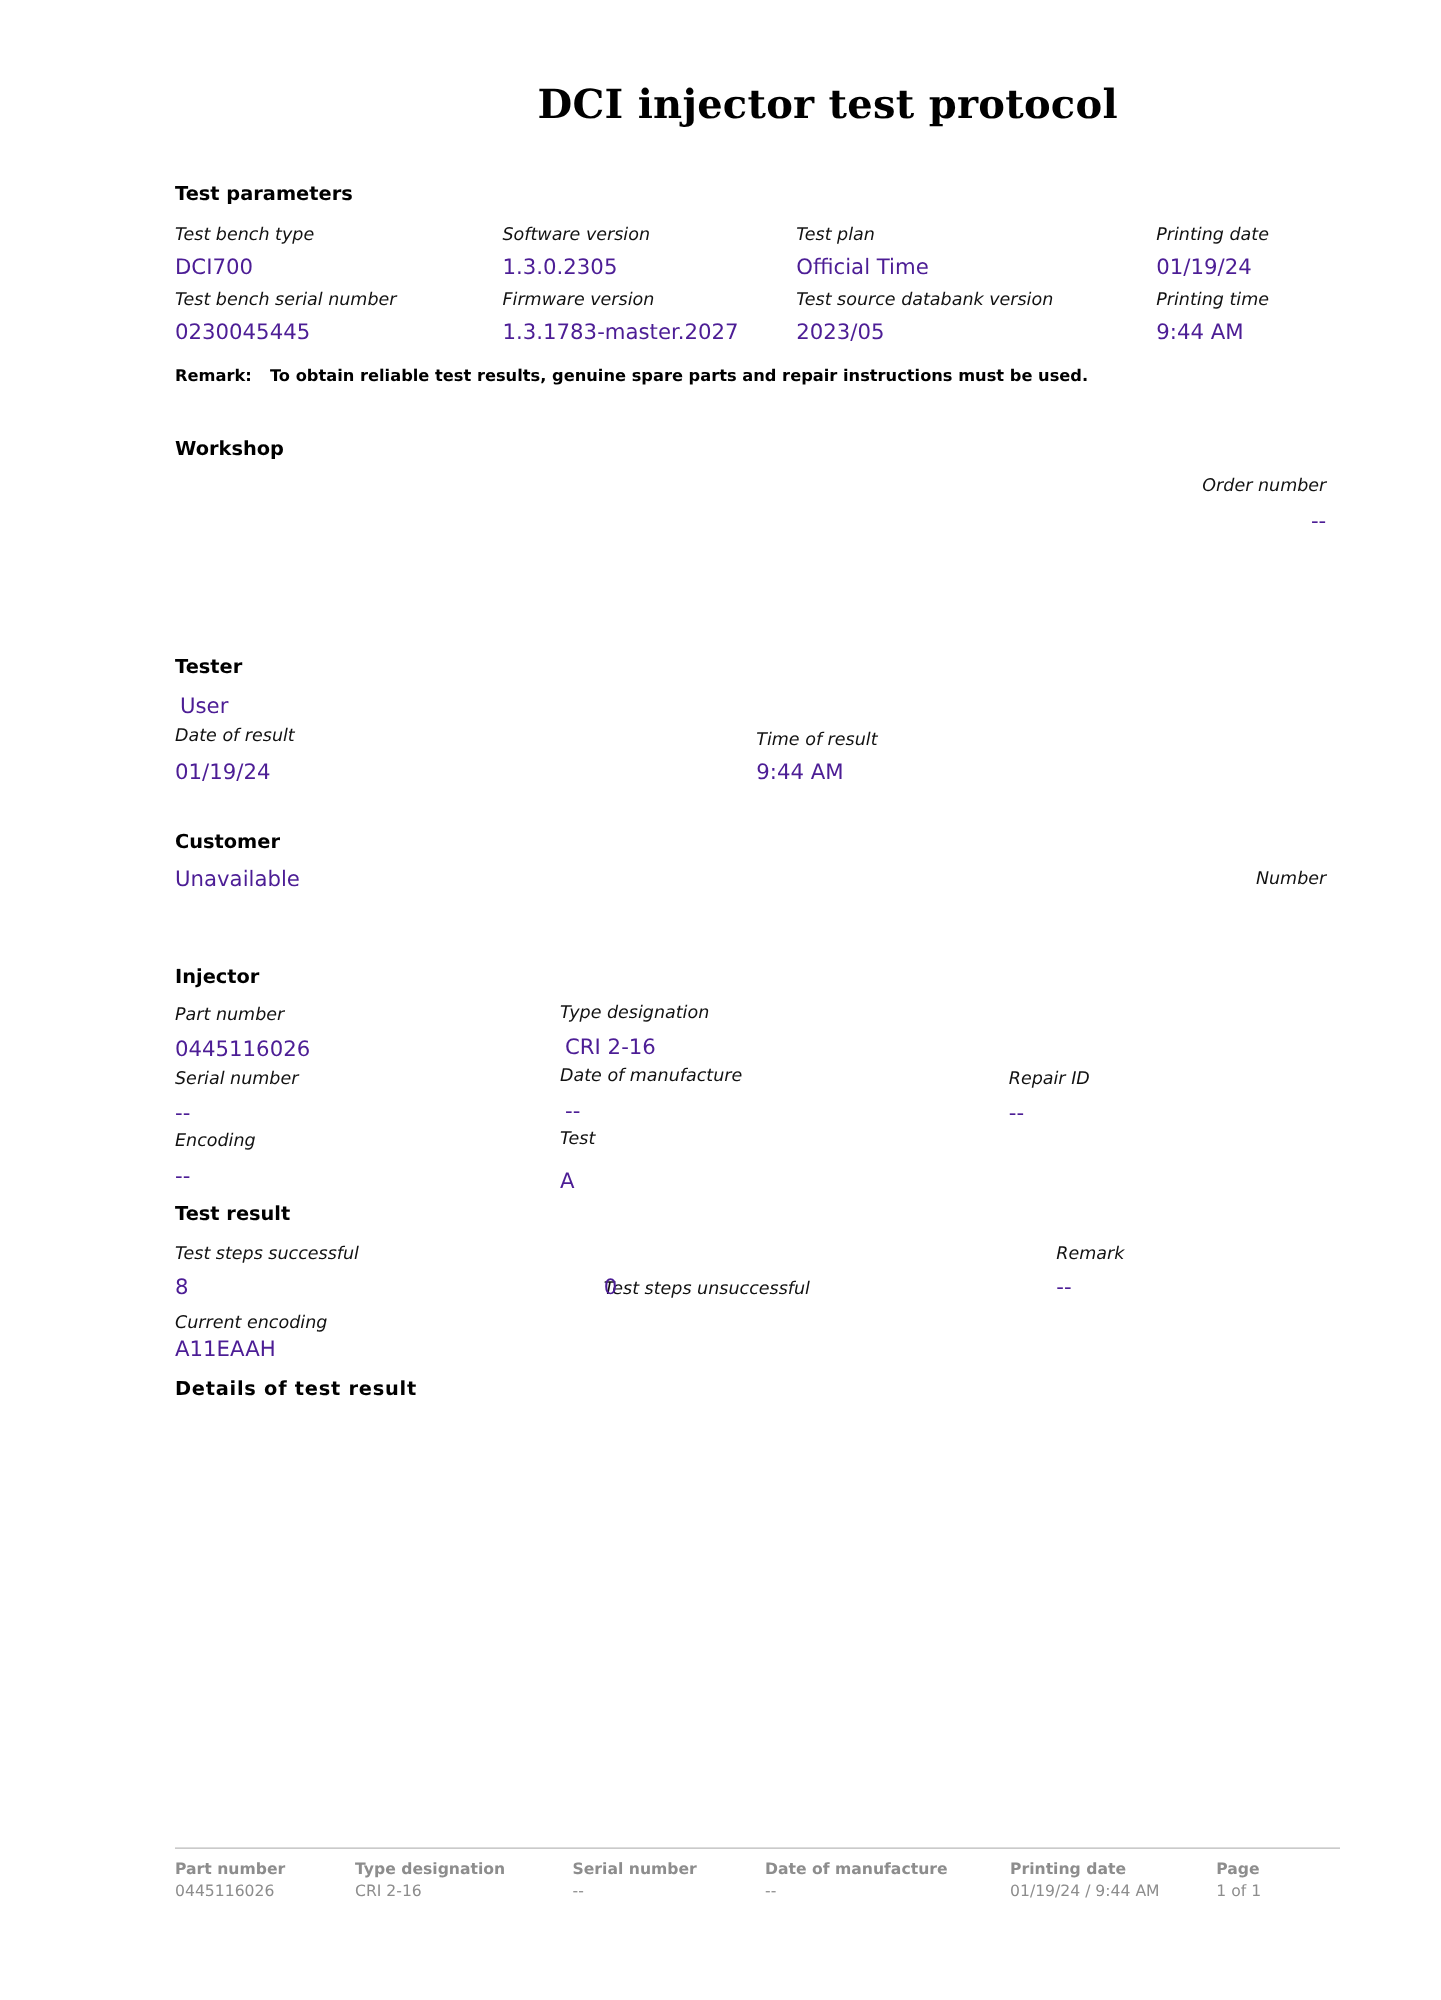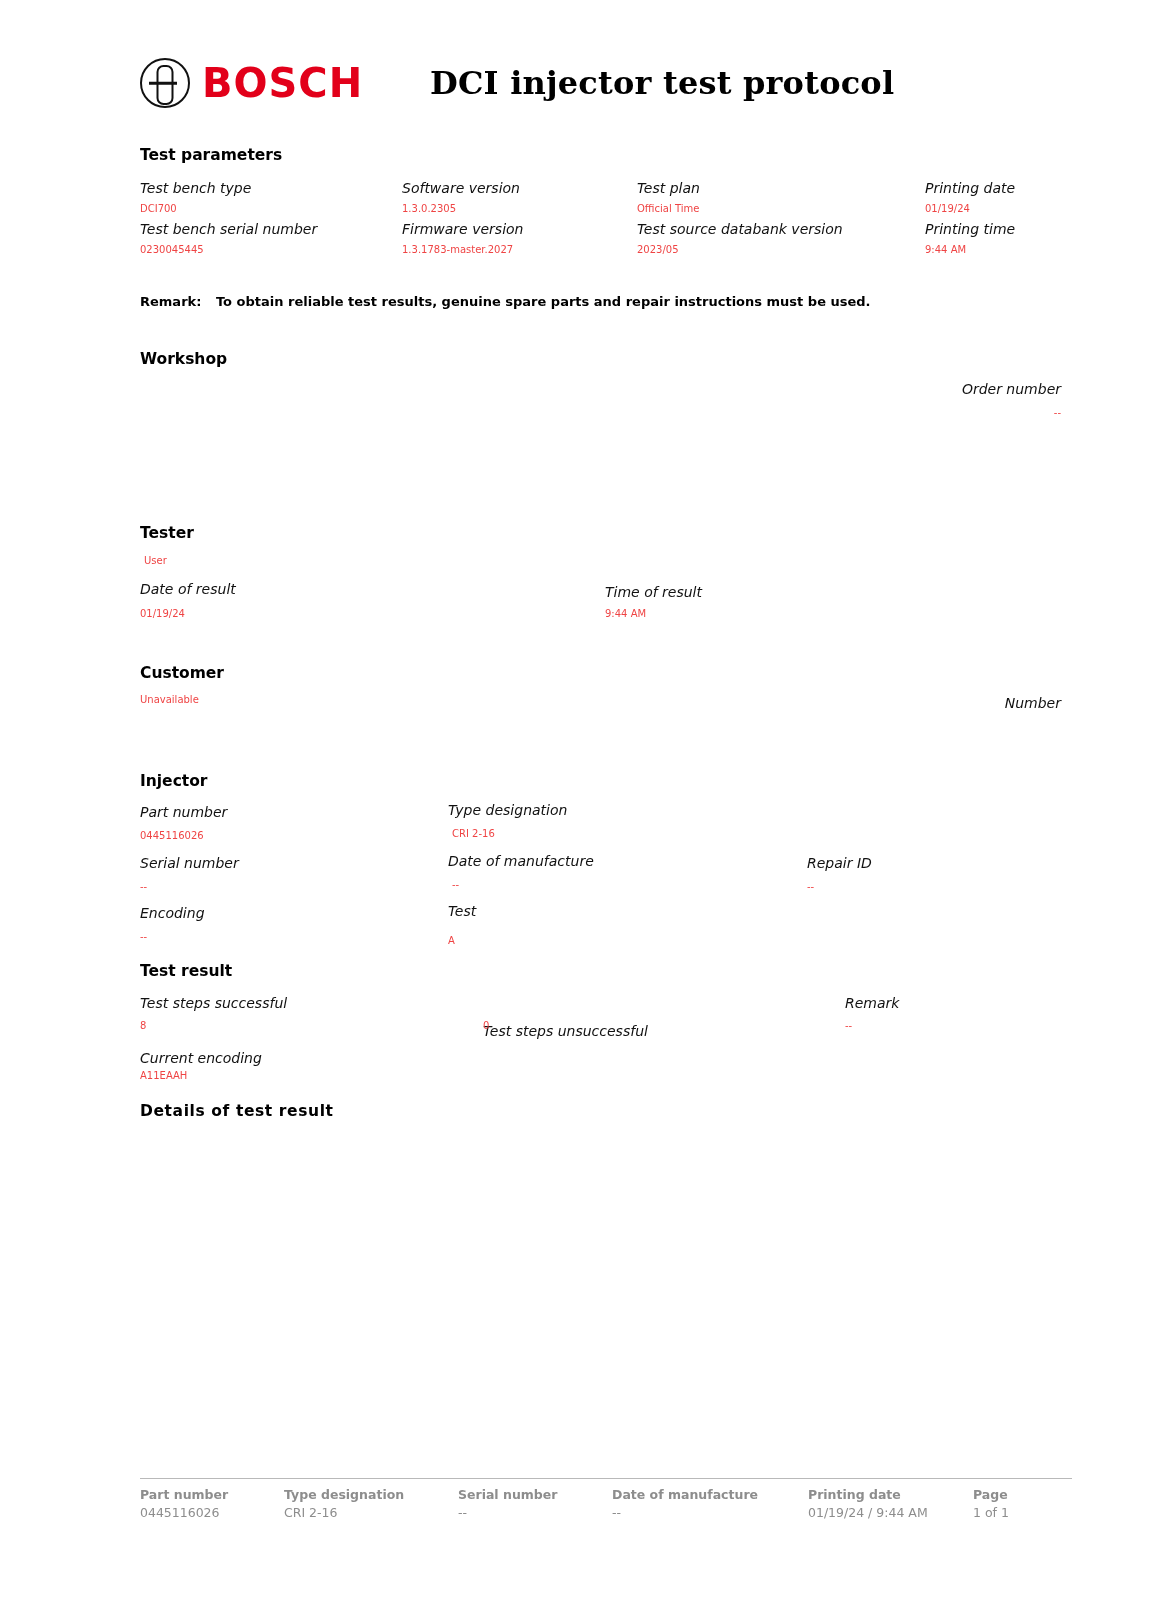--- a/index.html
+++ b/index.html
@@ -84,22 +84,22 @@
     font-weight: bold;
     font-size: 15.5px;
     color: #000;
   }
   .lbl {
     font-style: italic;
     font-size: 14px;
     color: #111;
   }
   .val {
-    font-size: 10px;
-    color: #ef4444;
+    font-size: 17px;
+    color: #4c1d95;
   }
   .abs { position: absolute; white-space: nowrap; }
 
   
   #test-parameters { position: absolute; left: 140px; top: 146px; width: 930px; }
   .tp-grid {
     display: grid;
     grid-template-columns: 262px 235px 288px 160px;
     row-gap: 1px;
   }
@@ -192,24 +192,20 @@
   .footer-grid .fh { font-weight: bold; padding-bottom: 3px; }
   .footer-grid .fv { font-weight: normal; }
   .footer-grid .right { text-align: left; }
 </style>
 </head>
 <body>
 
 <div class="page">
 
   <div class="header">
-    <div class="logo-wrap">
-      <div class="logo-mark"></div>
-      <div class="logo-text">BOSCH</div>
-    </div>
     <div class="doc-title">DCI injector test protocol</div>
   </div>
 
   <div id="test-parameters">
     <div class="sec-title">Test parameters</div>
     <div class="tp-grid" style="margin-top:13px;">
       <div class="cell lbl">Test bench type</div>
       <div class="cell lbl">Software version</div>
       <div class="cell lbl">Test plan</div>
       <div class="cell lbl">Printing date</div>

